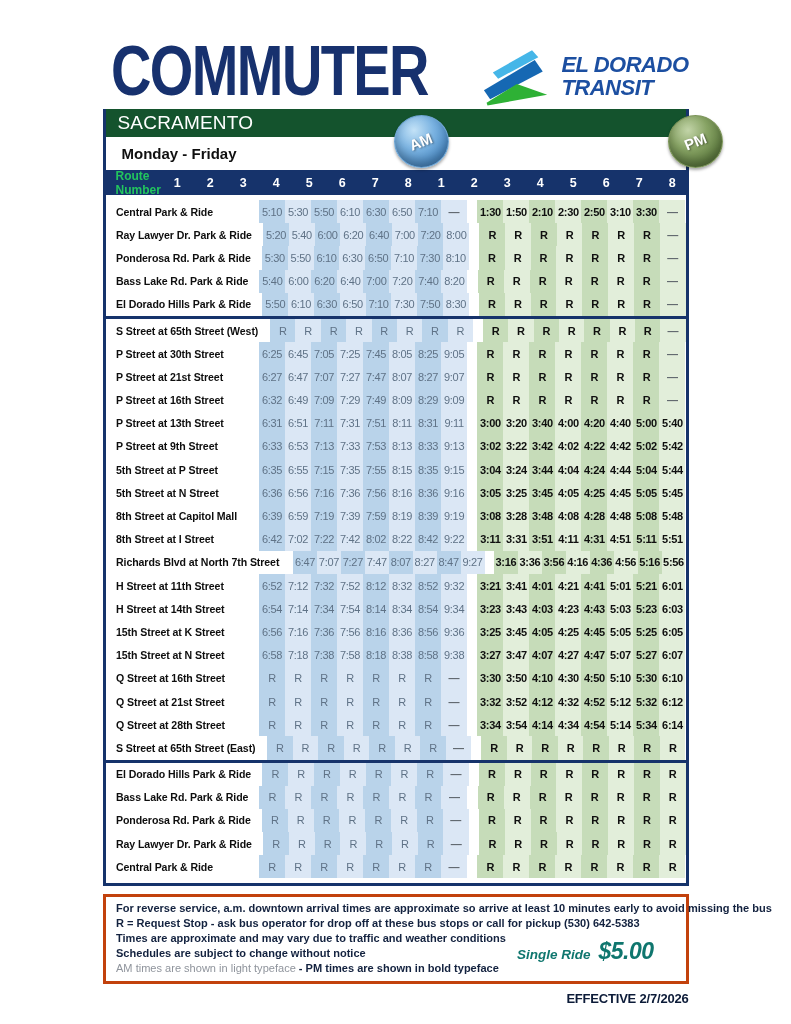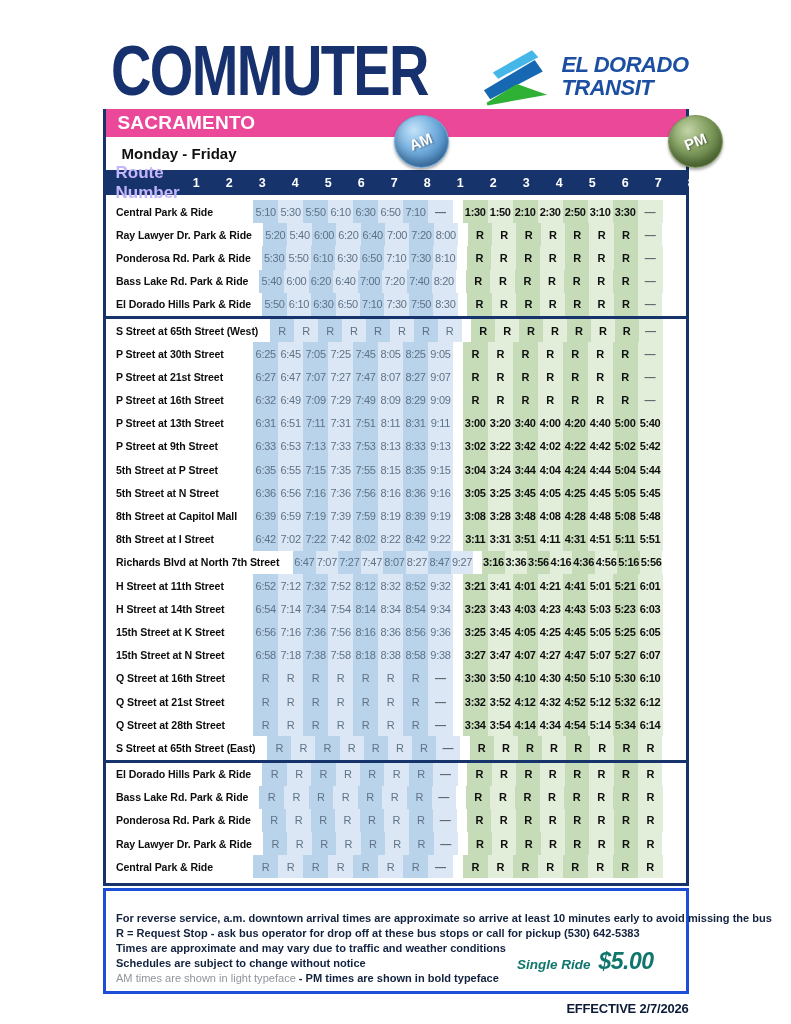--- a/index.html
+++ b/index.html
@@ -21,22 +21,22 @@
   .logo svg{display:block;}
   .logo-text{font-style:italic;font-weight:bold;color:#1c4fa1;font-size:22px;line-height:23px;letter-spacing:-.5px;}
 
   
   .board{
     position:relative;margin-top:0;
     border-left:3px solid #16336b;border-right:3px solid #16336b;border-bottom:3px solid #16336b;
     background:#fff;
   }
   .banner{
-    background:#ec4899;color:#fff;height:28px;display:flex;align-items:center;
-    font-weight:bold;font-size:19px;padding-left:12px;letter-spacing:.2px;
+    background:#14532d;color:#fff;height:28px;display:flex;align-items:center;
+    font-weight:normal;font-size:19px;padding-left:12px;letter-spacing:.2px;
   }
   .days-row{
     height:33px;display:flex;align-items:center;background:#fff;
     font-weight:bold;font-size:15px;color:#101010;padding-left:16px;
   }
   .badge{
     position:absolute;width:53px;height:51px;border-radius:50%;z-index:5;
     display:flex;align-items:center;justify-content:center;
     box-shadow:0 2px 3px rgba(0,0,0,.35), inset 0 -6px 10px rgba(0,0,0,.25);
   }
@@ -49,50 +49,50 @@
     background:radial-gradient(circle at 36% 28%, #c3e2f7 0%, #7cb4e2 38%, #4f8ec7 70%, #3b74ac 100%);
     border:1px solid #6fa5d2;
   }
   .badge.pm{
     left:562px;top:6px;
     background:radial-gradient(circle at 36% 28%, #c2d4a8 0%, #87a364 38%, #627f43 70%, #4c6a33 100%);
     border:1px solid #7c9459;
   }
 
   
-  .t-row{display:flex;height:23.2px;align-items:stretch;padding-right:23px;}
+  .t-row{display:flex;height:23.2px;align-items:stretch;padding-right:0;}
   .cell{display:flex;align-items:center;justify-content:center;}
   .cell.label{width:182px;justify-content:flex-start;padding-left:10px;background:#fff;}
   .cell.col{width:33px;}
   .cell.gap{width:13px;background:#fff;}
 
   .header-row{background:#16336b;height:25px;padding-right:8px;}
   .header-row .cell.label{background:transparent;}
-  .route-number-label{color:#c4b5fd;font-weight:bold;font-size:17px;}
+  .route-number-label{color:#22c55e;font-weight:bold;font-size:12px;}
   .colnum span{color:#fff;font-weight:bold;font-size:12.5px;}
 
   .t-body{padding-top:5px;padding-bottom:5px;}
   .section-divider{height:3px;background:#16336b;margin:0;}
 
   .stop-label{
     font-weight:bold;font-size:11.5px;color:#0e0e0e;white-space:nowrap;
     transform:scaleX(.92);transform-origin:0 50%;letter-spacing:-.1px;
   }
   .am.shade-a{background:#b9d3ea;}
   .am.shade-b{background:#dbe7f5;}
   .pm.shade-a{background:#c6dcb9;}
   .pm.shade-b{background:#e2eeda;}
   .am-val{color:#5f7286;font-size:11px;letter-spacing:-.3px;}
   .pm-val{color:#0f0f0f;font-weight:bold;font-size:11px;letter-spacing:-.3px;}
   .dash{color:#5f666d;font-size:11px;font-weight:bold;}
 
   
   .notes-box{
-    position:relative;margin-top:2px;border:3px solid #1d4ed8;background:#fff;
-    padding:20px 10px 6px 10px;
+    position:relative;margin-top:8px;border:3px solid #c2410c;background:#fff;
+    padding:4px 10px 6px 10px;
   }
   .note{font-weight:bold;font-size:11.5px;color:#13223f;line-height:14.8px;white-space:nowrap;
     transform:scaleX(.96);transform-origin:0 50%;}
   .note .light{color:#8f949c;font-weight:normal;}
   .fare{position:absolute;right:32px;bottom:16px;color:#0f766e;font-style:italic;white-space:nowrap;}
   .fare-label{font-weight:bold;font-size:13.5px;margin-right:8px;}
   .fare-value{font-weight:bold;font-size:23px;letter-spacing:-.5px;}
 
   .effective{
     margin-top:7px;text-align:right;font-weight:bold;font-size:13px;color:#0c1b38;

